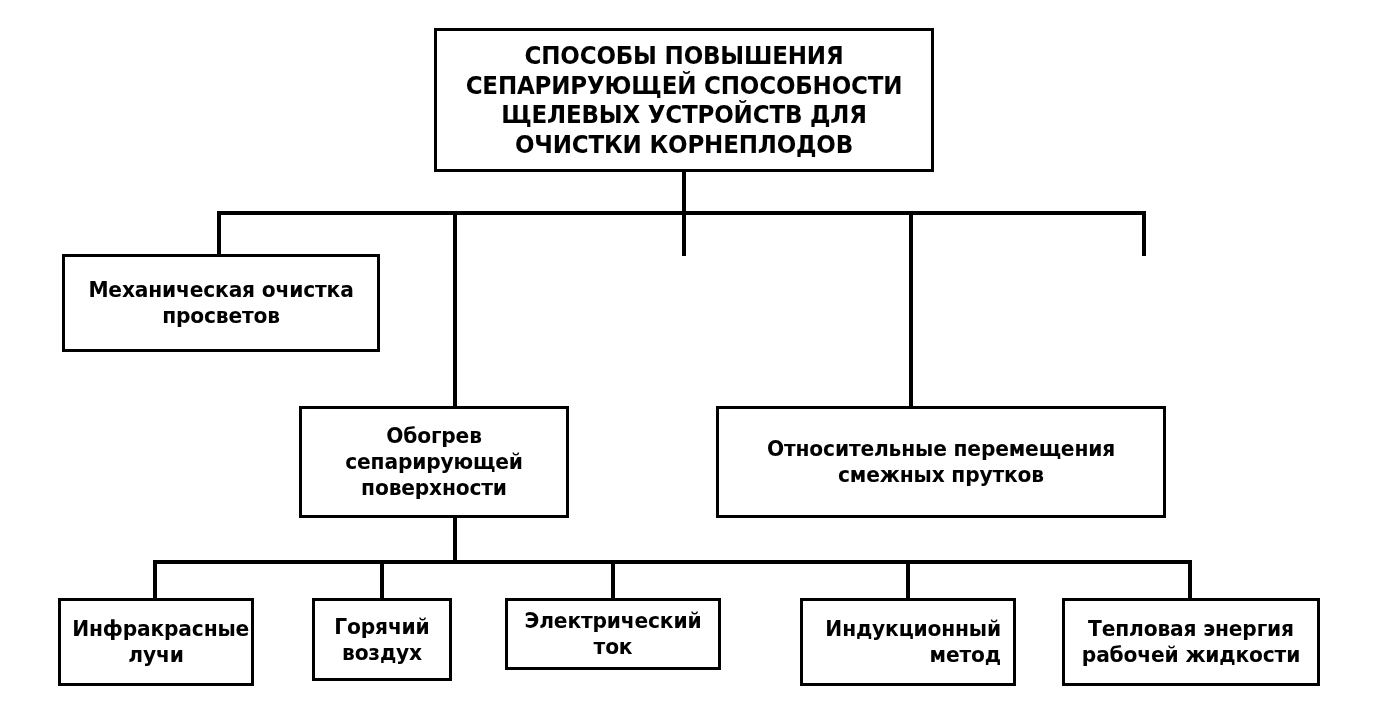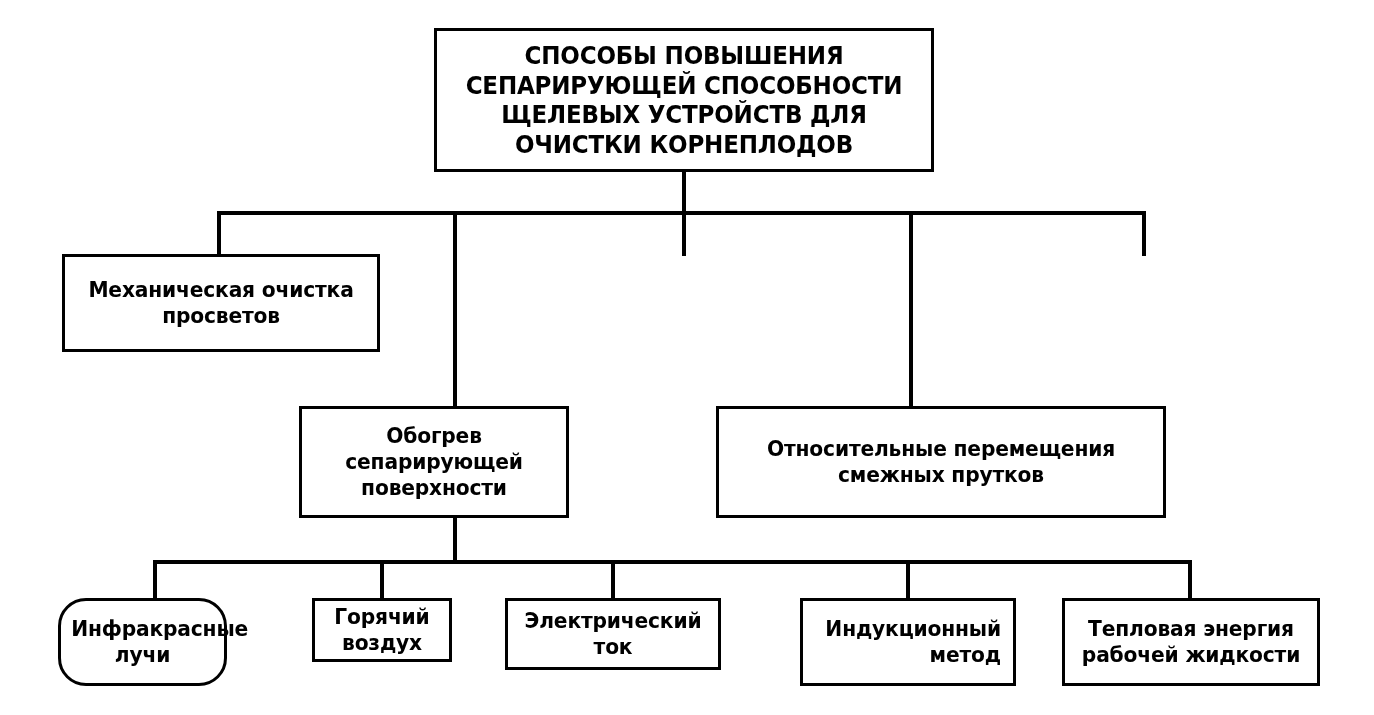--- a/index.html
+++ b/index.html
@@ -90,25 +90,25 @@
 
 
   <div class="node lvl2" style="left:299px; top:406px; width:270px; height:112px;">
     <span class="label">Обогрев сепарирующей поверхности</span>
   </div>
 
   <div class="node lvl2" style="left:716px; top:406px; width:450px; height:112px;">
     <span class="label">Относительные перемещения смежных прутков</span>
   </div>
 
-  <div class="node lvl3" style="left:58px; top:598px; width:169px; height:88px;border-radius:28px;">
+  <div class="node lvl3" style="left:58px; top:598px; width:196px; height:88px;">
     <span class="label">Инфракрасные лучи</span>
   </div>
 
-  <div class="node lvl3" style="left:312px; top:598px; width:140px; height:64px;">
+  <div class="node lvl3" style="left:312px; top:598px; width:140px; height:83px;">
     <span class="label">Горячий воздух</span>
   </div>
 
   <div class="node lvl3" style="left:505px; top:598px; width:216px; height:72px;">
     <span class="label">Электрический ток</span>
   </div>
 
   <div class="node lvl3" style="left:800px; top:598px; width:216px; height:88px;text-align:right;">
     <span class="label">Индукционный метод</span>
   </div>

